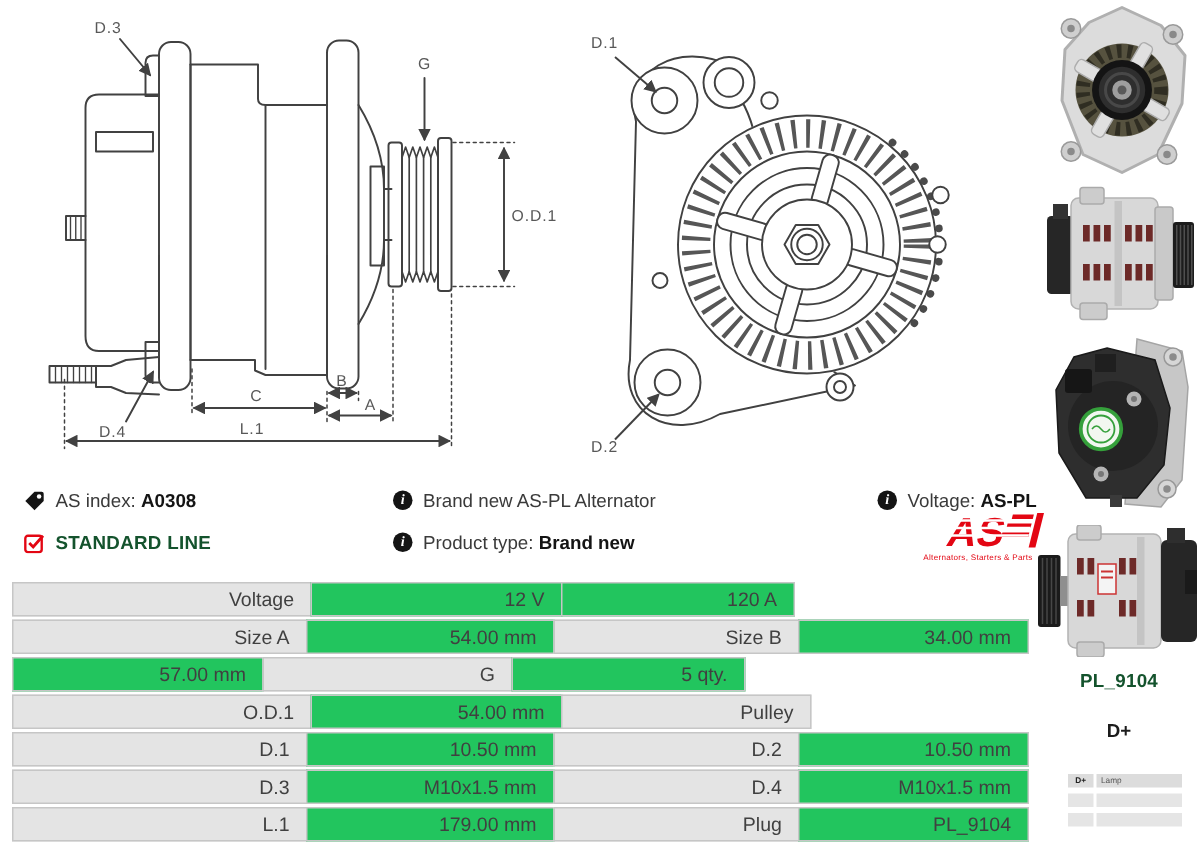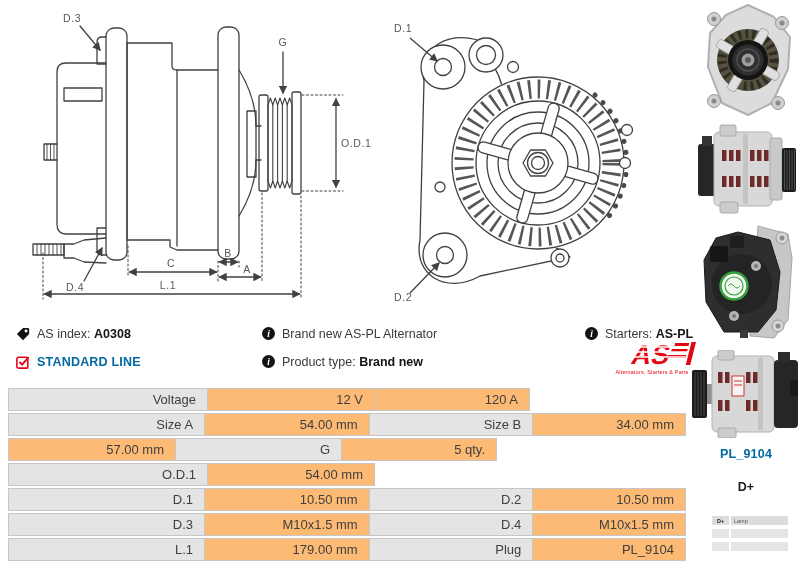--- a/index.html
+++ b/index.html
@@ -8,30 +8,30 @@
   .abs{position:absolute;}
 
   
   .info-item{position:absolute;display:flex;align-items:center;gap:7px;height:17px;
              font-size:12.5px;color:#3a3a3a;white-space:nowrap;}
   .info-item b{color:#141414;}
   .icon-circle{width:13px;height:13px;border-radius:50%;background:#141414;color:#fff;
                display:inline-flex;align-items:center;justify-content:center;
                font-size:9.5px;font-weight:bold;font-family:"Liberation Serif",serif;
                font-style:italic;flex:0 0 auto;}
-  .red{color:#0369a1;font-weight:bold;letter-spacing:.2px;}
+  .red{color:#14532d;font-weight:bold;letter-spacing:.2px;}
 
   
   .spec-table{position:absolute;left:8px;top:388px;width:678px;}
   .spec-row{display:flex;margin-bottom:2px;}
   .cell{box-sizing:border-box;height:23px;border:1px solid #c6c6c6;display:flex;
         align-items:center;justify-content:flex-end;padding-right:11px;font-size:13px;color:#404040;}
   .cell+.cell{margin-left:-1px;}
   .lab{background:#e4e4e4;}
-  .val{background:#fdba74;}
+  .val{background:#22c55e;}
   .w1{width:200px;}.w2{width:168px;}.w3{width:167px;}.w4{width:156px;}
 
   
   .side-label{position:absolute;left:690px;width:112px;text-align:center;
               font-size:12.5px;font-weight:bold;}
   .pin-table{position:absolute;left:712px;top:516px;width:76px;}
   .pin-row{display:flex;gap:2px;margin-bottom:4px;}
   .pin-c1{width:17px;height:9px;background:#dcdcdc;font-size:5.5px;font-weight:bold;
           color:#222;display:flex;align-items:center;justify-content:center;}
   .pin-c2{flex:1;height:9px;background:#dcdcdc;font-size:5.5px;color:#555;
@@ -296,21 +296,21 @@
     <b>A0308</b></span>
   </div>
 
   <div class="info-item" style="left:262px;top:325px">
     <span class="icon-circle">i</span>
     <span>Brand new AS-PL Alternator</span>
   </div>
 
   <div class="info-item" style="left:585px;top:325px">
     <span class="icon-circle">i</span>
-    <span><span>Starters:</span>
+    <span><span>Voltage:</span>
     <b>AS-PL</b></span>
   </div>
 
   <div class="info-item" style="left:16px;top:353px">
     <svg width="14" height="14" viewBox="0 0 16 16">
       <rect x="1" y="2.5" width="12.5" height="12.5" rx="2" fill="none" stroke="#e30613" stroke-width="1.8"></rect>
       <path d="M4,8 L7,11 L14.5,2.5" stroke="#e30613" stroke-width="2.2" fill="none"></path>
     </svg>
     <span class="red">STANDARD LINE</span>
   </div>
@@ -350,20 +350,21 @@
       <div class="cell val w4">34.00 mm</div>
     </div>
     <div class="spec-row">
       <div class="cell val w2">57.00 mm</div>
       <div class="cell lab w3">G</div>
       <div class="cell val w4">5 qty.</div>
     </div>
     <div class="spec-row">
       <div class="cell lab w1">O.D.1</div>
       <div class="cell val w2">54.00 mm</div>
+      <div class="cell lab w3">Pulley</div>
     </div>
     <div class="spec-row">
       <div class="cell lab w1">D.1</div>
       <div class="cell val w2">10.50 mm</div>
       <div class="cell lab w3">D.2</div>
       <div class="cell val w4">10.50 mm</div>
     </div>
     <div class="spec-row">
       <div class="cell lab w1">D.3</div>
       <div class="cell val w2">M10x1.5 mm</div>

